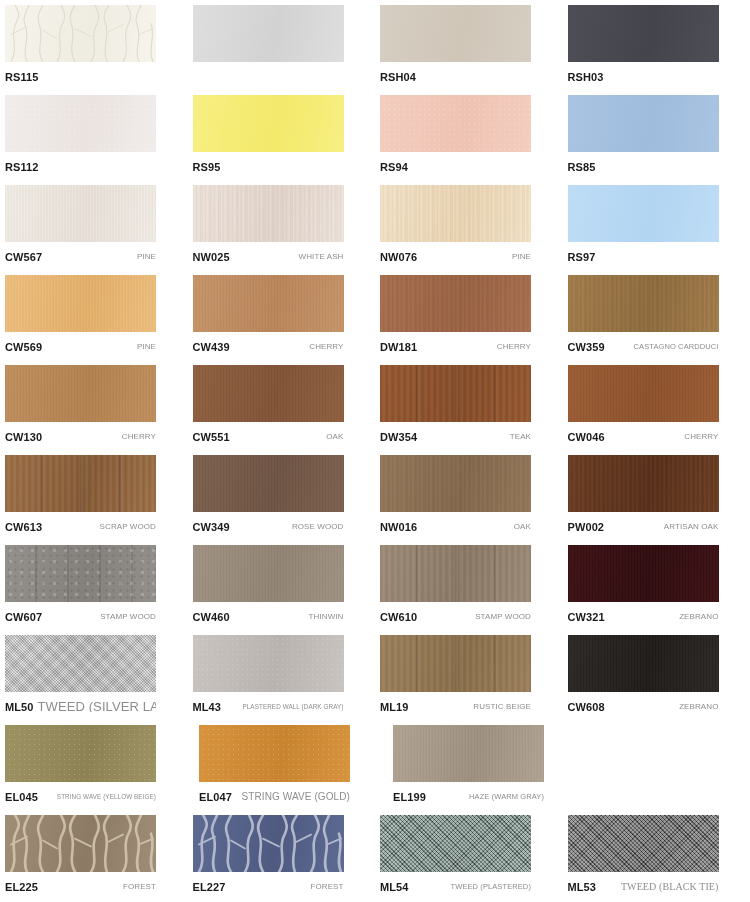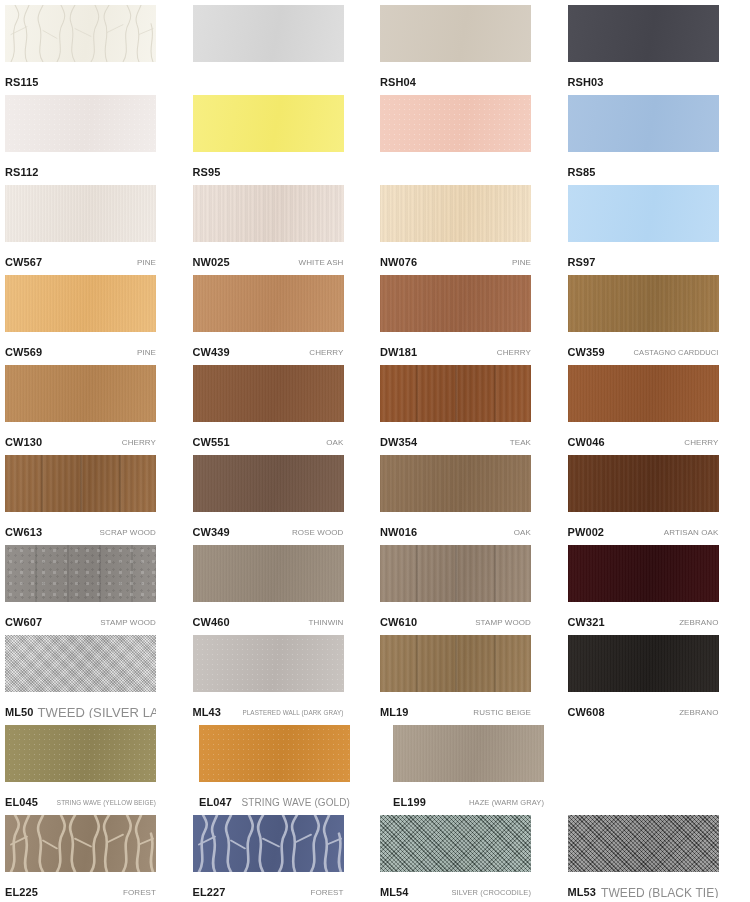--- a/index.html
+++ b/index.html
@@ -35,21 +35,21 @@
     margin-top:5px;
     position:relative;
     overflow:hidden;
     background-repeat:no-repeat;
     background-size:100% 100%;
   }
   .swatch-labels{
     width:151px;
     height:22px;
     display:flex;
-    align-items:flex-end;
+    align-items:center;
     justify-content:space-between;
     margin-top:4px;
   }
   .swatch-code{
     font-size:11px;
     font-weight:bold;
     color:#1a1a1a;
     letter-spacing:0.1px;
     white-space:nowrap;
     line-height:12px;
@@ -187,20 +187,23 @@
           <div class="flat"></div>
         </div>
         <div class="swatch-labels">
           <span class="swatch-code">RS95</span>
         </div>
       </div>
       <div class="swatch-cell">
         <div class="swatch-chip" style="background: linear-gradient(100deg, rgb(243, 205, 191) 0%, rgb(239, 195, 179) 55%, rgb(243, 205, 191) 100%);">
           <div class="tex tex-stipple-soft"></div>
         </div>
+        <div class="swatch-labels">
+          <span class="swatch-code">RS94</span>
+        </div>
       </div>
       <div class="swatch-cell">
         <div class="swatch-chip" style="background: linear-gradient(100deg, rgb(170, 196, 226) 0%, rgb(159, 188, 221) 55%, rgb(170, 196, 226) 100%);">
           <div class="flat"></div>
         </div>
         <div class="swatch-labels">
           <span class="swatch-code">RS85</span>
         </div>
       </div>
     </div>
@@ -506,26 +509,26 @@
           <span class="swatch-code">EL227</span>
           <span class="swatch-material">FOREST</span>
         </div>
       </div>
       <div class="swatch-cell">
         <div class="swatch-chip" style="background: linear-gradient(100deg, rgb(126, 150, 142) 0%, rgb(110, 133, 125) 55%, rgb(126, 150, 142) 100%);">
           <div class="tex tex-weave-coarse"></div>
         </div>
         <div class="swatch-labels">
           <span class="swatch-code">ML54</span>
-          <span class="swatch-material" style="font-size: 7.5px;">SILVER (CROCODILE)</span>
+          <span class="swatch-material" style="font-size: 7.5px;">TWEED (PLASTERED)</span>
         </div>
       </div>
       <div class="swatch-cell">
         <div class="swatch-chip" style="background: linear-gradient(100deg, rgb(110, 110, 110) 0%, rgb(86, 86, 86) 55%, rgb(110, 110, 110) 100%);">
           <div class="tex tex-weave-coarse"></div>
         </div>
         <div class="swatch-labels">
           <span class="swatch-code">ML53</span>
-          <span class="swatch-material" style="font-size: 12px;">TWEED (BLACK TIE)</span>
+          <span class="swatch-material" style="font-size: 10px; font-family: Liberation Serif, serif;">TWEED (BLACK TIE)</span>
         </div>
       </div>
     </div>
   </div>
 
 </body></html>

